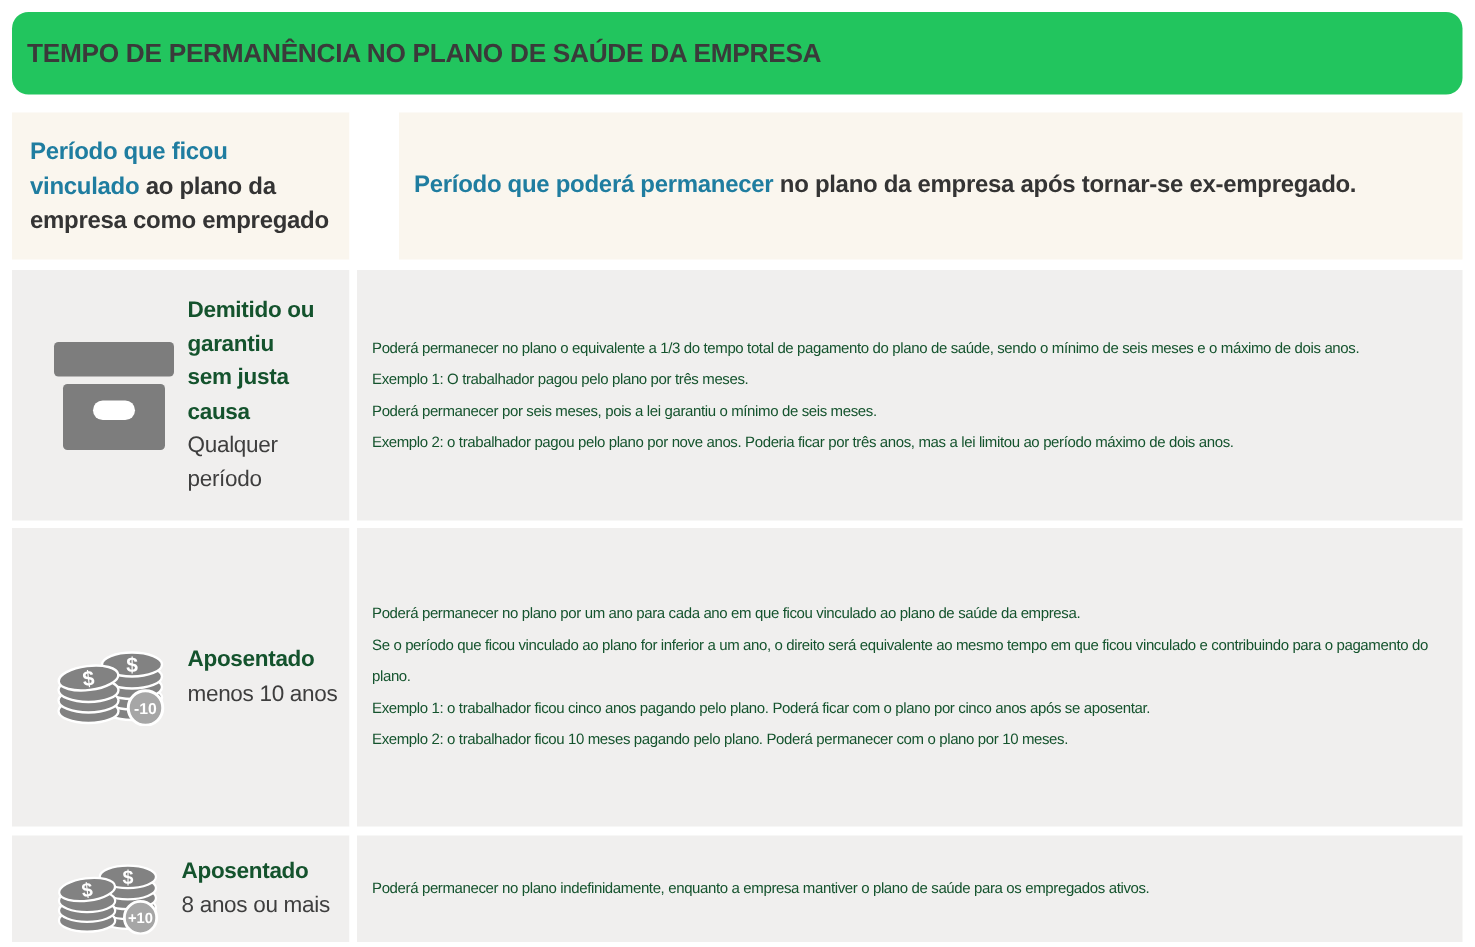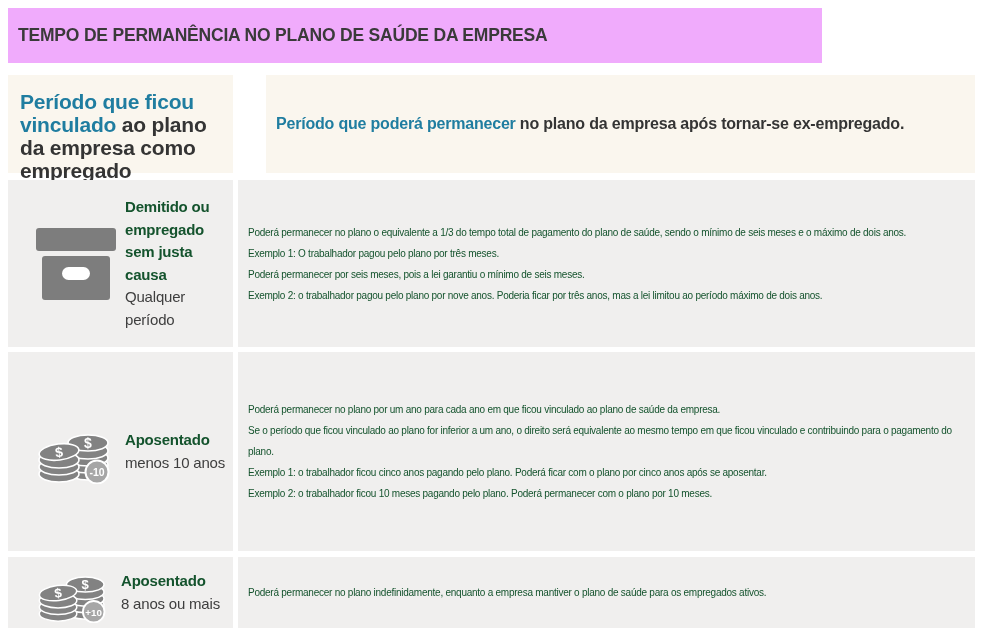--- a/index.html
+++ b/index.html
@@ -1,35 +1,35 @@
 <!DOCTYPE html>
 <html><head>
 <meta charset="utf-8">
 <style>
   html,body{margin:0;padding:0;background:#ffffff;}
   .canvas{position:relative;width:983px;height:631px;background:#ffffff;
           font-family:"Liberation Sans",sans-serif;overflow:hidden;}
 
   
-  .title-bar{position:absolute;left:8px;top:8px;width:814px;height:55px;
-             background:#f0abfc;display:flex;align-items:center;
-             padding-left:10px;box-sizing:border-box;}
+  .title-bar{position:absolute;left:8px;top:8px;width:967px;height:55px;
+             background:#22c55e;display:flex;align-items:center;
+             padding-left:10px;box-sizing:border-box;border-radius:11px;}
   .title-bar .title-text{font-size:17.5px;font-weight:bold;color:#3a3a3a;
              letter-spacing:-0.2px;}
 
   
   .band{position:absolute;left:8px;width:967px;display:flex;}
   .cell-left{width:225px;flex:none;box-sizing:border-box;}
   .gap{width:5px;flex:none;background:#ffffff;}
   .cell-right{flex:1;box-sizing:border-box;}
 
   
   .band.header{top:75px;height:98px;}
   .band.header .cell-left,.band.header .cell-right{background:#faf6ee;}
-  .header-left{padding:15px 8px 0 12px;font-weight:bold;font-size:21px;
+  .header-left{padding:15px 8px 0 12px;font-weight:bold;font-size:16px;
                line-height:23px;color:#343434;letter-spacing:-0.2px;}
   .header-right{display:flex;align-items:center;padding-left:10px;
                font-weight:bold;font-size:16px;color:#343434;letter-spacing:-0.2px;margin-left:28px;}
   .teal{color:#1f7da0;}
 
   
   .band.r1{top:180px;height:167px;}
   .band.r2{top:352px;height:199px;}
   .band.r3{top:557px;height:71px;}
   .band.data .cell-left,.band.data .cell-right{background:#f0efee;}
@@ -72,21 +72,21 @@
     <div class="cell-left row-left">
       <span class="icon-wrap">
         <svg width="82" height="74" viewBox="0 0 82 74" aria-hidden="true">
           <rect x="1" y="1" width="80" height="23" rx="3" fill="#7d7d7d"></rect>
           <rect x="7" y="29" width="68" height="44" rx="3" fill="#7d7d7d"></rect>
           <rect x="27" y="40" width="28" height="13" rx="6.5" fill="#ffffff"></rect>
         </svg>
       </span>
       <div class="labels">
         <div class="label-bold">Demitido ou</div>
-        <div class="label-bold">empregado</div>
+        <div class="label-bold">garantiu</div>
         <div class="label-bold">sem justa causa</div>
         <div>Qualquer período</div>
       </div>
     </div>
     <div class="gap"></div>
     <div class="cell-right row-right">
       <p>Poderá permanecer no plano o equivalente a 1/3 do tempo total de pagamento do plano de saúde, sendo o mínimo de seis meses e o máximo de dois anos.</p>
       <p>Exemplo 1: O trabalhador pagou pelo plano por três meses.</p>
       <p>Poderá permanecer por seis meses, pois a lei garantiu o mínimo de seis meses.</p>
       <p>Exemplo 2: o trabalhador pagou pelo plano por nove anos. Poderia ficar por três anos, mas a lei limitou ao período máximo de dois anos.</p>

